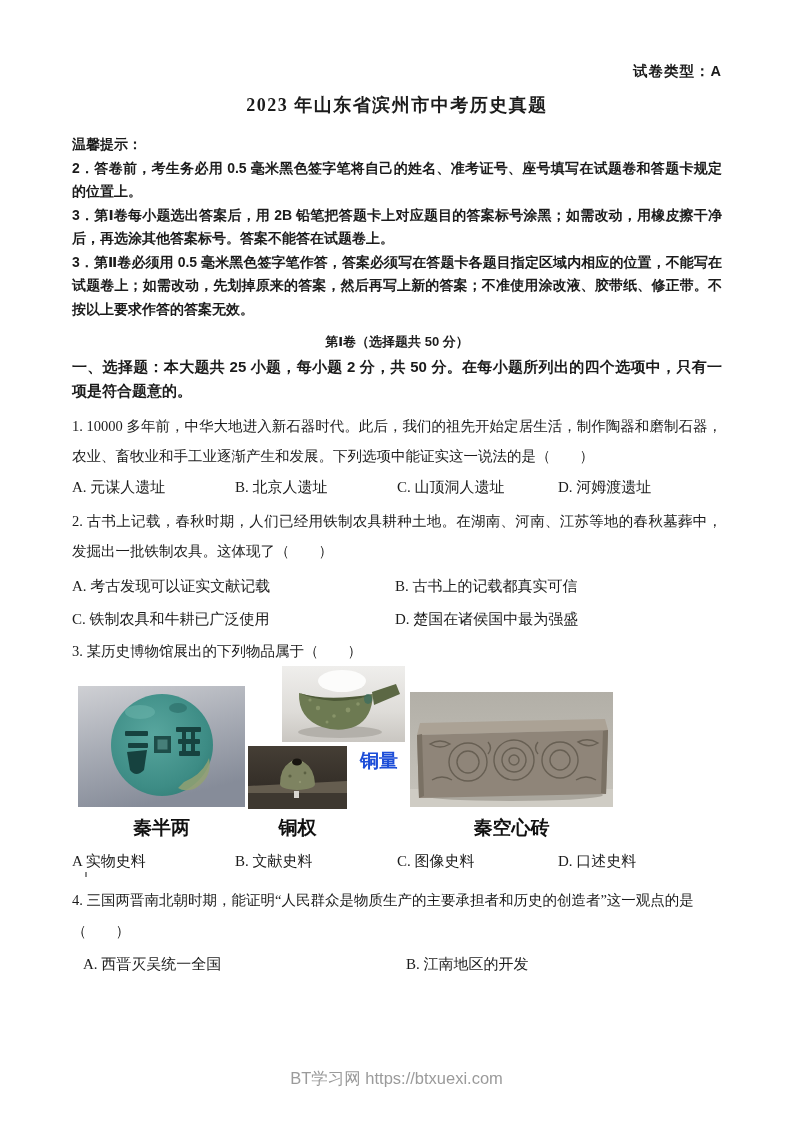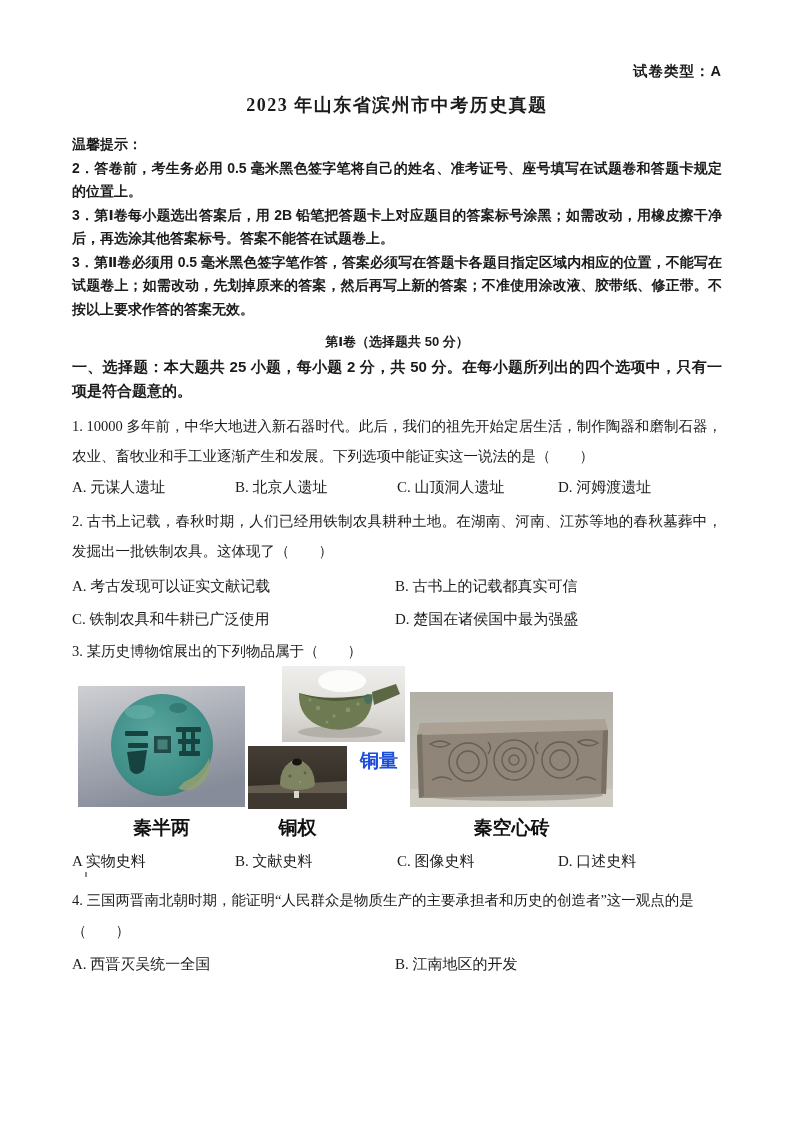--- a/index.html
+++ b/index.html
@@ -28,21 +28,21 @@
   .q4 { margin-top:11px; line-height:31px; }
 
   .opt-row { position:relative; height:26px; font-size:15px; line-height:26px; }
   .opt-row.tall { height:33px; line-height:33px; }
   .opt { position:absolute; top:0; white-space:nowrap; }
   .c1 { left:0; } .c2-4 { left:163px; } .c3-4 { left:325px; } .c4-4 { left:486px; }
   .c2-2 { left:323px; }
   .q1opts { margin-top:3px; }
   .q2opts1 { margin-top:4px; }
   .q3opts { margin-top:16px; }
-  .q4opts { margin-top:4px; }
+  .q4opts { margin-top:4px;margin-left:11px; }
 
   .figures { position:relative; height:166px; }
   .fig { position:absolute; overflow:hidden; }
   .fig svg { display:block; }
   .fig-coin   { left:6px;   top:20px; }
   .fig-measure{ left:210px; top:0; }
   .fig-weight { left:176px; top:80px; }
   .fig-brick  { left:338px; top:26px; }
   .fig-label {
     position:absolute; top:143px; text-align:center;
@@ -236,13 +236,16 @@
     </div>
 
     <p class="qtext q4"><span>4. 三国两晋南北朝时期，能证明“人民群众是物质生产的主要承担者和历史的创造者”这一观点的是</span><br><span>（　　）</span></p>
     <div class="opt-row q4opts">
       <span class="opt c1">A. 西晋灭吴统一全国</span>
       <span class="opt c2-2">B. 江南地区的开发</span>
     </div>
 
   </div>
 
+  <div class="footer">
+    <span>BT学习网 https://btxuexi.com</span>
+  </div>
 </div>
 
 </body></html>

